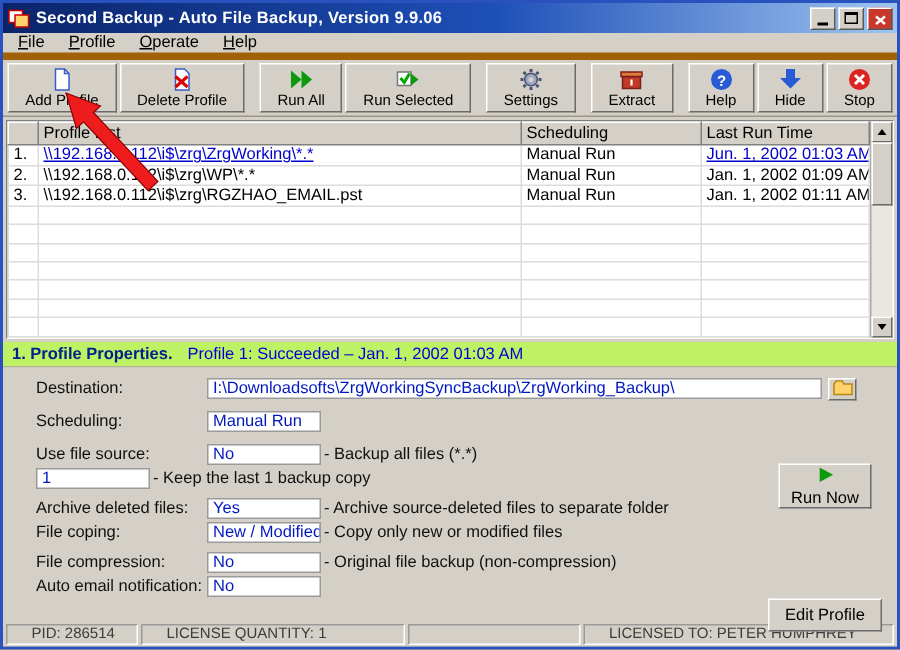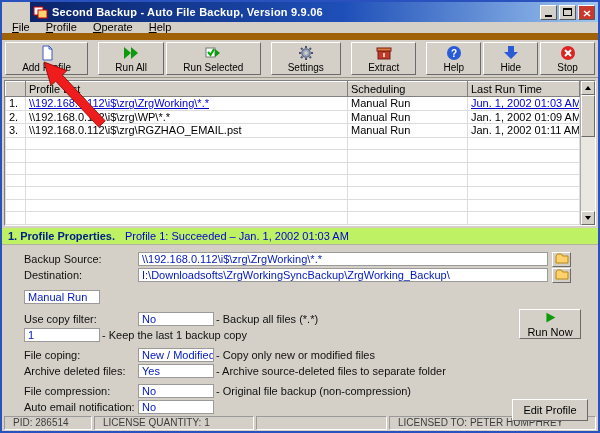--- a/index.html
+++ b/index.html
@@ -7,35 +7,35 @@
   .window {
     position:relative; width:600px; height:433px;
     border:2px solid #2a52be; background:#d4d0c8;
     font-family:"Liberation Sans",sans-serif; font-size:11px; color:#000;
     display:flex; flex-direction:column; overflow:hidden;
   }
   
   .titlebar {
     height:20px; flex:0 0 20px; display:flex; align-items:center; padding:0 3px;
     background:linear-gradient(90deg,#0a246a 0%,#1e4fb8 55%,#9ec5f0 100%);
-    color:#fff; font-weight:bold;margin-left:28px;
+    color:#fff; font-weight:bold;
   }
   .app-icon { width:15px; height:14px; margin-right:4px; display:inline-flex; }
   .title-text { flex:1; white-space:nowrap; overflow:hidden; letter-spacing:.2px; }
   .winbtn {
     width:17px; height:15px; margin-left:2px; display:flex; align-items:center; justify-content:center;
     background:#d4d0c8; border:1px solid; border-color:#fff #5a5a5a #5a5a5a #fff; padding:0; cursor:default;
   }
   .winbtn.close { background:#c8392c; }
   .gl-min { width:7px; height:2px; background:#000; margin-top:7px; }
   .gl-max { width:9px; height:8px; border:1px solid #000; border-top-width:2px; }
   
   .menubar {
     height:18px; flex:0 0 18px; display:flex; align-items:center; padding-left:2px;
-    border-bottom:7px solid #a16207; background:#d4d0c8;
+    border-bottom:5px solid #a16207; background:#d4d0c8;
   }
   .menu-item { display:inline-block; padding:1px 8px 2px 8px; }
   .menu-item::first-letter { text-decoration:underline; }
   
   .toolbar {
     height:38px; flex:0 0 38px; display:flex; align-items:stretch; gap:2px;
     padding:2px 3px; border-bottom:1px solid #9a968a; background:#d4d0c8;
   }
   .tbtn {
     flex:1 1 auto; display:flex; flex-direction:column; align-items:center; justify-content:center; gap:1px;
@@ -95,22 +95,22 @@
   .side-btns { position:absolute; right:8px; top:64px; width:80px; display:flex; flex-direction:column; align-items:center;gap:48px; }
   .sbtn {
     background:#d4d0c8; border:1px solid; border-color:#fff #6a6a6a #6a6a6a #fff;
     font-family:inherit; font-size:11px; cursor:default; display:flex; align-items:center; justify-content:center; gap:3px;
   }
   .btn-run-now { width:62px; height:30px; margin-bottom:12px; flex-direction:column; gap:0; }
   .btn-edit, .btn-compare { width:76px; height:22px;align-items:center; }
   .btn-edit { margin-bottom:15px; }
   
   .statusbar { height:16px; flex:0 0 16px; display:flex; gap:2px; padding:1px 2px; font-size:10px; color:#3c3c3c; background:#d4d0c8; }
-  .sb-panel { border:1px solid; border-color:#9a9a9a #fff #fff #9a9a9a; padding:0 8px; line-height:12px; white-space:nowrap; overflow:hidden; }
-  .sb-pid { width:88px; } .sb-lic { width:160px; } .sb-fill { flex:1; } .sb-owner { width:207px; }
+  .sb-panel { border:1px solid; border-color:#9a9a9a #fff #fff #9a9a9a; padding:0 16px; line-height:12px; white-space:nowrap; overflow:hidden; }
+  .sb-pid { width:88px; } .sb-lic { width:176px; } .sb-fill { flex:1; } .sb-owner { width:207px; }
   
   .arrow-overlay { position:absolute; left:0; top:0; width:600px; height:433px; pointer-events:none; z-index:99; }
 </style>
 </head>
 <body>
 
 <div class="window">
 
   <div class="titlebar">
     <span class="app-icon">
@@ -142,20 +142,30 @@
 
   <div class="toolbar">
     <button class="tbtn">
       <span class="ticon">
           <svg viewBox="0 0 16 16">
             <path d="M4 1 h6 l3 3 v11 h-9 z" fill="#fff" stroke="#3a5bc7"></path>
             <path d="M10 1 v3 h3" fill="none" stroke="#3a5bc7"></path>
           </svg>
         </span>
       <span>Add Profile</span>
+    </button>
+    <button class="tbtn">
+      <span class="ticon">
+          <svg viewBox="0 0 16 16">
+            <path d="M4 1 h6 l3 3 v11 h-9 z" fill="#fff" stroke="#3a5bc7"></path>
+            <line x1="4" y1="6" x2="12" y2="13" stroke="#d00" stroke-width="2"></line>
+            <line x1="12" y1="6" x2="4" y2="13" stroke="#d00" stroke-width="2"></line>
+          </svg>
+        </span>
+      <span>Delete Profile</span>
     </button>
     <button class="tbtn sep-l">
       <span class="ticon">
           <svg viewBox="0 0 16 16">
             <polygon points="1,2 8,8 1,14" fill="#0c9a0c"></polygon>
             <polygon points="8,2 15,8 8,14" fill="#0c9a0c"></polygon>
           </svg>
         </span>
       <span>Run All</span>
     </button>
@@ -313,63 +323,55 @@
   </div>
 
   <div class="props-header">
     <span class="sec-title">1. Profile Properties.</span>
     <span class="sec-status">Profile 1: Succeeded – Jan. 1, 2002 01:03 AM</span>
   </div>
 
   <div class="props-area">
 
     <div class="prow">
-      <span class="plabel">Backup Source:</span>
-      <span class="pvalue wide">\\192.168.0.112\i$\zrg\ZrgWorking\*.*</span>
-      <button class="browse">
-          <span><svg width="14" height="12" viewBox="0 0 14 12">
-              <path d="M1 4 l1.5-2 h4 l1 2 h5.5 v7 h-12 z" fill="#ffd26e" stroke="#b8860b"></path>
-            </svg></span>
-        </button>
-    </div>
-    <div class="prow">
       <span class="plabel">Destination:</span>
       <span class="pvalue wide">I:\Downloadsofts\ZrgWorkingSyncBackup\ZrgWorking_Backup\</span>
       <button class="browse">
           <span><svg width="14" height="12" viewBox="0 0 14 12">
               <path d="M1 4 l1.5-2 h4 l1 2 h5.5 v7 h-12 z" fill="#ffd26e" stroke="#b8860b"></path>
             </svg></span>
         </button>
     </div>
 
     <div class="sp6"></div>
     <div class="prow">
+      <span class="plabel">Scheduling:</span>
       <span class="pvalue small">Manual Run</span>
     </div>
     <div class="sp6"></div>
 
     <div class="prow">
-      <span class="plabel">Use copy filter:</span>
+      <span class="plabel">Use file source:</span>
       <span class="pvalue small">No</span>
       <span class="pdesc">- Backup all files (*.*)</span>
     </div>
     <div class="prow">
       <span class="pvalue small">1</span>
       <span class="pdesc">- Keep the last 1 backup copy</span>
     </div>
     <div class="sp4"></div>
+    <div class="prow">
+      <span class="plabel">Archive deleted files:</span>
+      <span class="pvalue small">Yes</span>
+      <span class="pdesc">- Archive source-deleted files to separate folder</span>
+    </div>
     <div class="prow">
       <span class="plabel">File coping:</span>
       <span class="pvalue small">New / Modified</span>
       <span class="pdesc">- Copy only new or modified files</span>
-    </div>
-    <div class="prow">
-      <span class="plabel">Archive deleted files:</span>
-      <span class="pvalue small">Yes</span>
-      <span class="pdesc">- Archive source-deleted files to separate folder</span>
     </div>
     <div class="sp4"></div>
     <div class="prow">
       <span class="plabel">File compression:</span>
       <span class="pvalue small">No</span>
       <span class="pdesc">- Original file backup (non-compression)</span>
     </div>
     <div class="prow">
       <span class="plabel">Auto email notification:</span>
       <span class="pvalue small">No</span>

